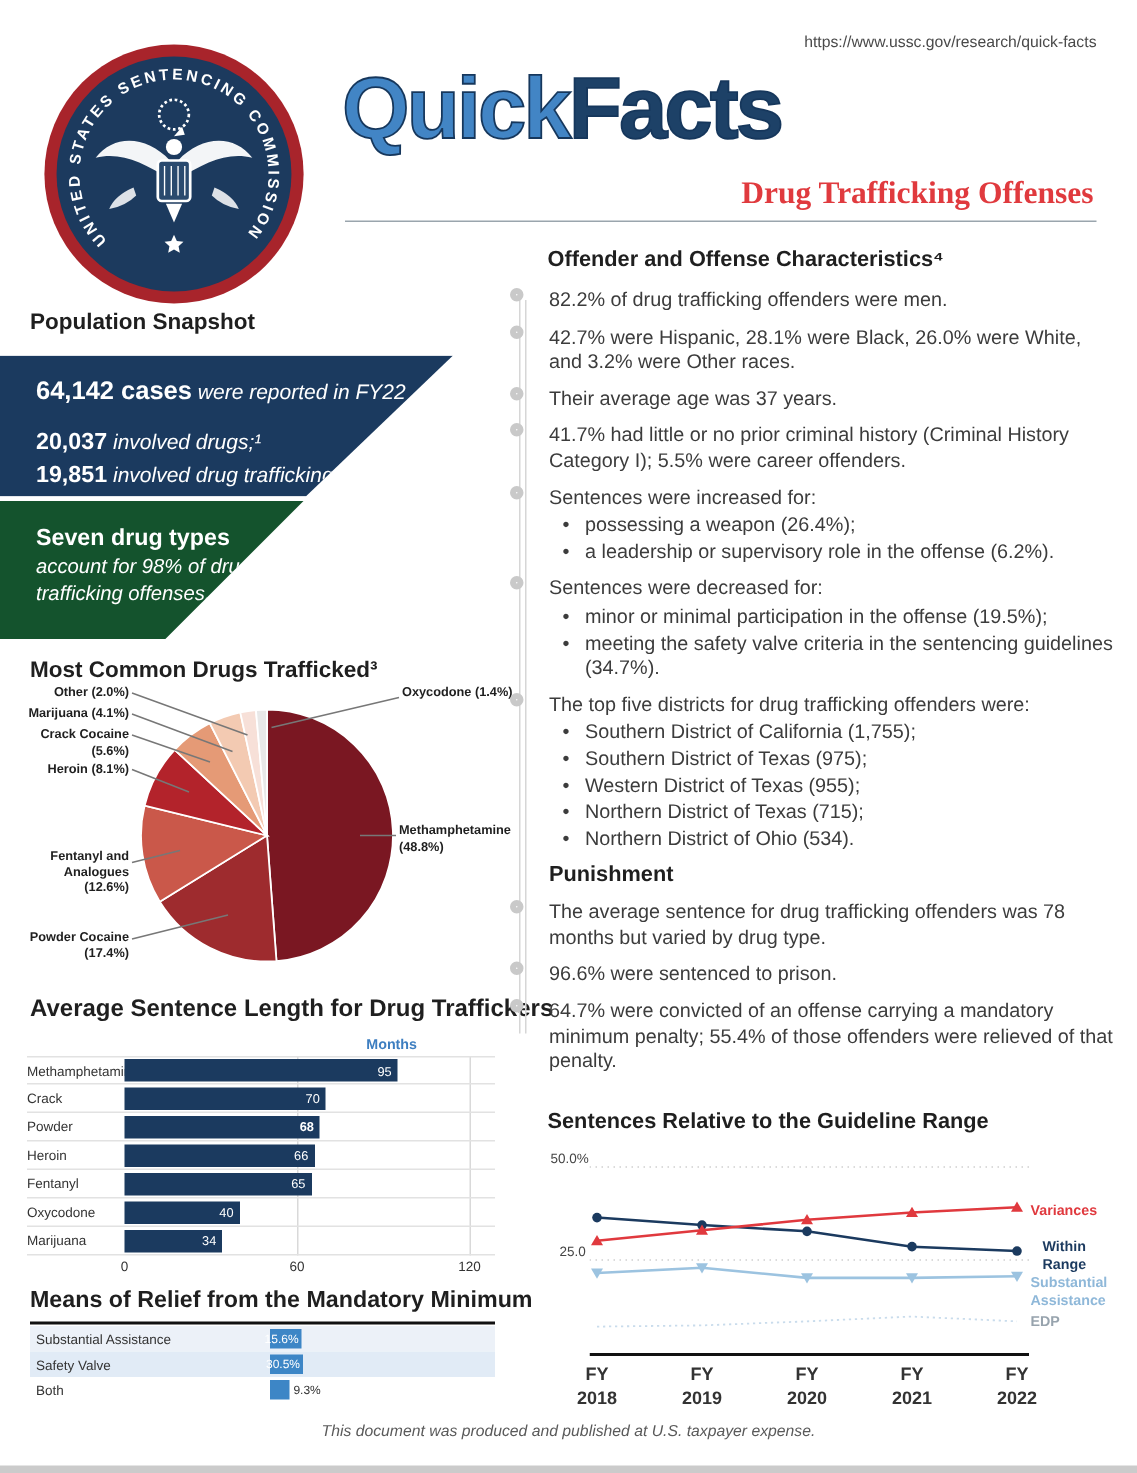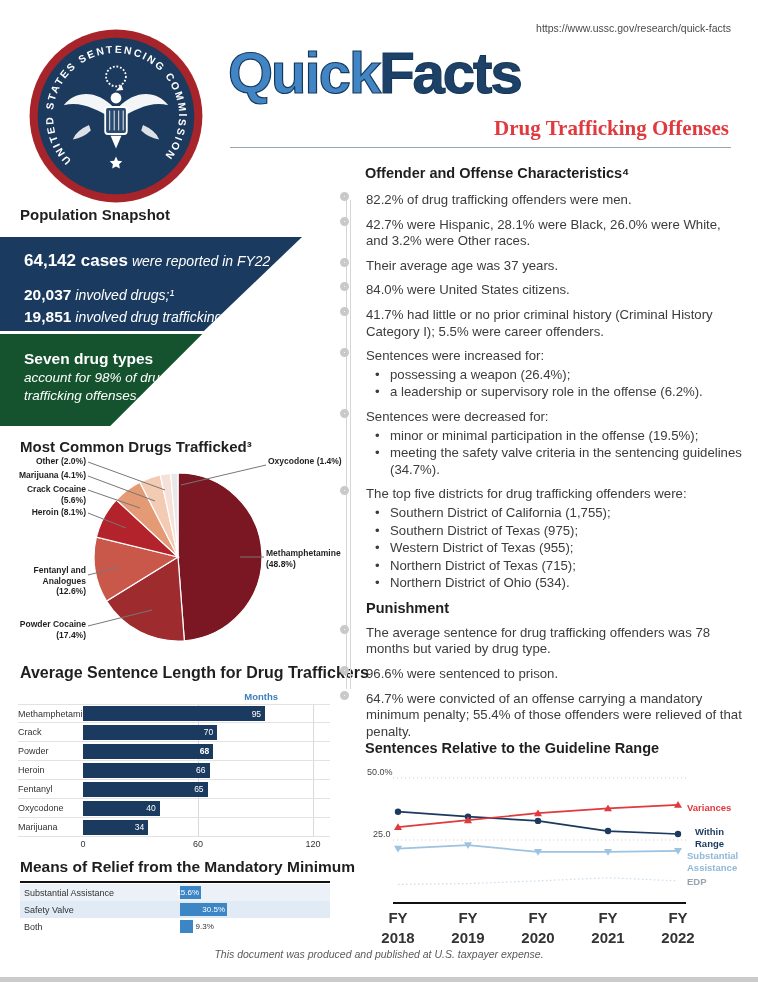--- a/index.html
+++ b/index.html
@@ -81,21 +81,21 @@
   .o-sub { margin-top:2px; }
   .o-sub div { position:relative; padding-left:24px; margin-top:1px; }
   .o-sub div::before { content:"\2022"; position:absolute; left:9px; }
   .mini-h { font-weight:800; font-size:14.5px; color:#1f1f1f; padding-left:26px; margin:8px 0 9px; }
 
   
   .line-chart { position:absolute; left:365px; top:762px; width:393px; height:185px; }
   .ylab { position:absolute; font-size:9px; color:#444; }
   .line-svg { position:absolute; left:28px; top:6px; }
   .xlab { position:absolute; top:146px; width:40px; text-align:center;
-    font-size:15px; font-weight:bold; color:#333; line-height:1.35; }
+    font-size:12px; font-weight:bold; color:#333; line-height:1.35; }
   .leg { position:absolute; font-size:9.5px; font-weight:bold; line-height:1.25; }
 
   
   .footer-note { position:absolute; left:0; top:948px; width:758px; text-align:center;
     font-style:italic; font-size:10.5px; color:#5a5a5a; }
   .bottom-band { position:absolute; left:0; top:977px; width:758px; height:5px; background:#cbcbcb; }
 </style>
 </head>
 <body>
 
@@ -255,38 +255,37 @@
   <div class="relief-rule"></div>
   <div class="relief" id="relief-rows">
       <div class="rel-row">
         <div class="rel-label">Substantial Assistance</div>
         <div class="rel-bar" style="width: 21.1px;">
           <span class="rel-val-in">15.6%</span>
         </div>
       </div>
       <div class="rel-row">
         <div class="rel-label">Safety Valve</div>
-        <div class="rel-bar" style="width: 47px;">
+        <div class="rel-bar" style="width: 22px;">
           <span class="rel-val-in">30.5%</span>
         </div>
       </div>
       <div class="rel-row">
         <div class="rel-label">Both</div>
         <div class="rel-bar" style="width: 12.6px;"></div>
         <span class="rel-val-out">9.3%</span>
       </div>
     </div>
 
   <div class="rail"></div>
   <div class="sec-h" style="left:365px; top:165px; font-size:14.5px;">Offender and Offense Characteristics⁴</div>
   <div class="off-list" id="off-list">
       <div class="o-item"><span class="ring"></span><span>82.2% of drug trafficking offenders were men.</span></div>
       <div class="o-item"><span class="ring"></span><span>42.7% were Hispanic, 28.1% were Black, 26.0% were White, and 3.2% were Other races.</span></div>
       <div class="o-item"><span class="ring"></span><span>Their average age was 37 years.</span></div>
-      <div class="o-item"><span class="ring"></span><span>84.0% were United States citizens.</span></div>
       <div class="o-item"><span class="ring"></span><span>41.7% had little or no prior criminal history (Criminal History Category I); 5.5% were career offenders.</span></div>
       <div class="o-item"><span class="ring"></span><span>Sentences were increased for:</span><div class="o-sub">
           <div>possessing a weapon (26.4%);</div>
           <div>a leadership or supervisory role in the offense (6.2%).</div>
         </div></div>
       <div class="o-item"><span class="ring"></span><span>Sentences were decreased for:</span><div class="o-sub">
           <div>minor or minimal participation in the offense (19.5%);</div>
           <div>meeting the safety valve criteria in the sentencing guidelines (34.7%).</div>
         </div></div>
       <div class="o-item"><span class="ring"></span><span>The top five districts for drug trafficking offenders were:</span><div class="o-sub">

